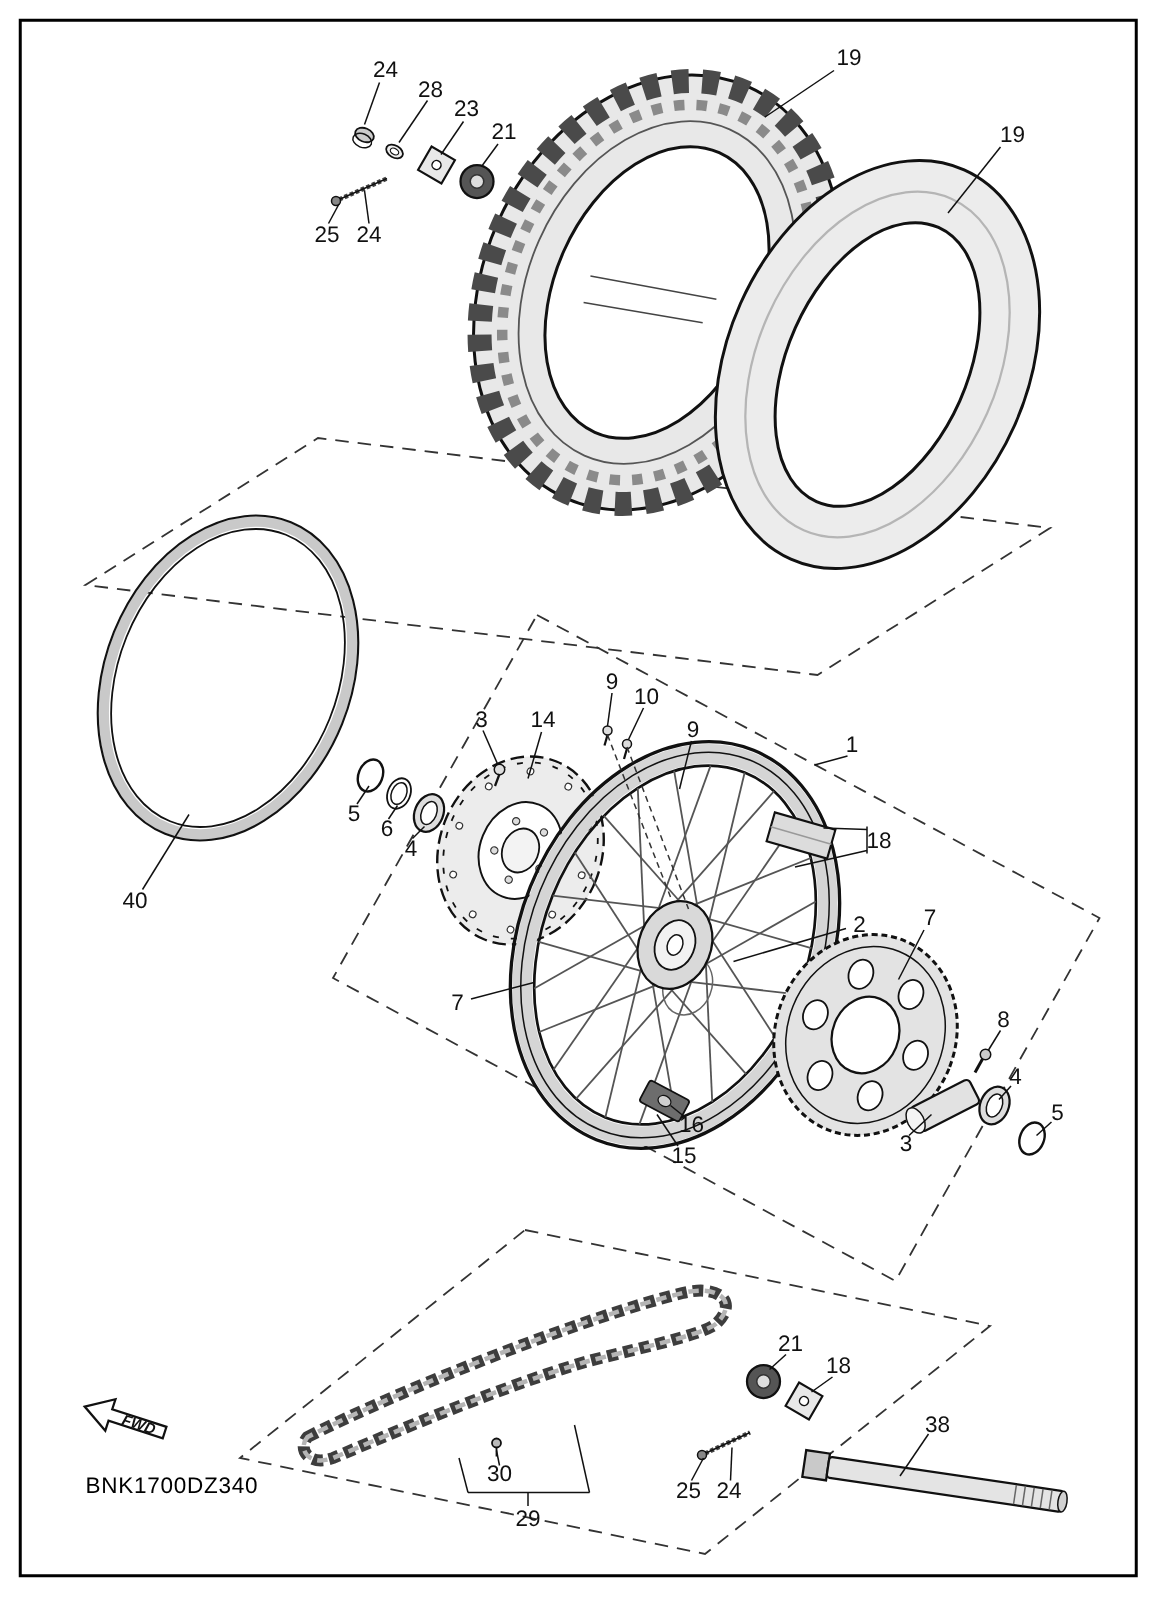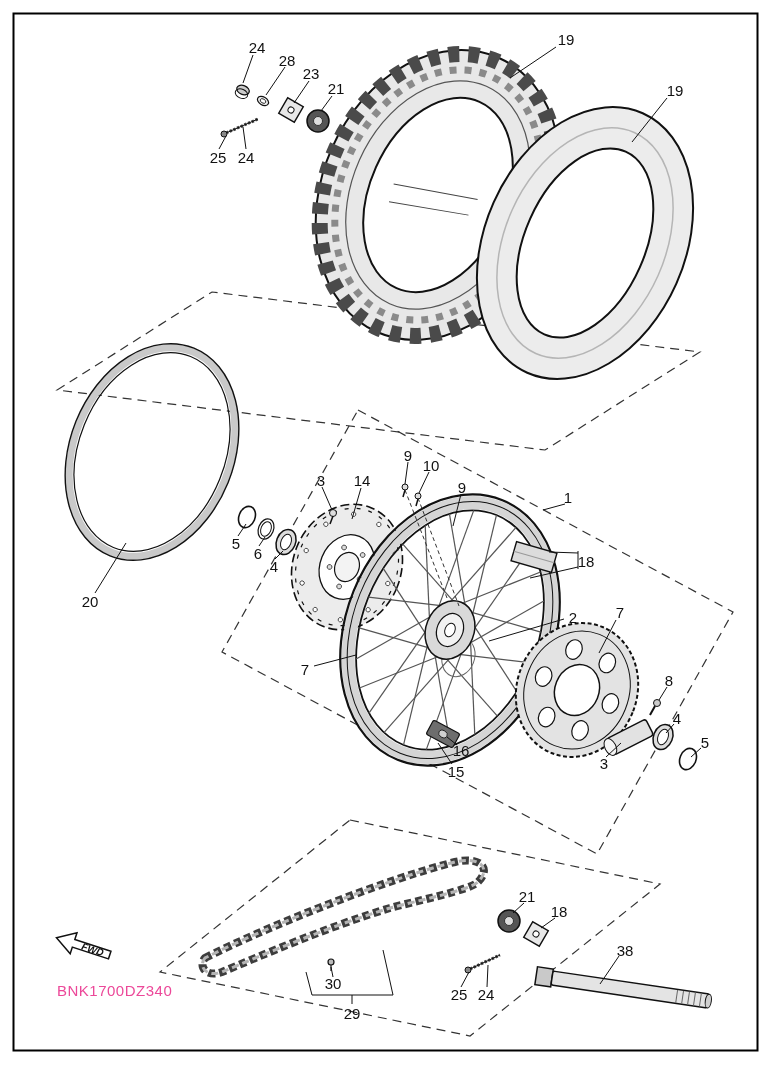--- a/index.html
+++ b/index.html
@@ -1,21 +1,21 @@
 <!DOCTYPE html>
 <html><head>
 <meta charset="utf-8">
 <style>
   html,body{margin:0;padding:0;background:#fff;}
   .stage{position:relative;width:771px;height:1065px;background:#ffffff;overflow:hidden;
          font-family:"Liberation Sans",sans-serif;}
   .stage svg{position:absolute;left:0;top:0;}
   .callout{position:absolute;transform:translate(-50%,-50%);font-size:15px;color:#111;
            line-height:1;white-space:nowrap;}
-  .partcode{position:absolute;font-size:15px;color:#ec4899;letter-spacing:.5px;}
+  .partcode{position:absolute;font-size:15px;color:#000000;letter-spacing:.5px;}
 </style>
 </head>
 <body>
 
 <div class="stage">
 
 <svg width="771" height="1065" viewBox="0 0 771 1065">
 
   <rect x="13.5" y="13.5" width="744" height="1037" fill="none" stroke="#000" stroke-width="2"></rect>
 
@@ -299,21 +299,21 @@
   <span class="callout" style="left:408px;top:455px">9</span>
   <span class="callout" style="left:431px;top:465px">10</span>
   <span class="callout" style="left:321px;top:480px">3</span>
   <span class="callout" style="left:362px;top:480px">14</span>
   <span class="callout" style="left:462px;top:487px">9</span>
   <span class="callout" style="left:568px;top:497px">1</span>
   <span class="callout" style="left:236px;top:543px">5</span>
   <span class="callout" style="left:258px;top:553px">6</span>
   <span class="callout" style="left:274px;top:566px">4</span>
   <span class="callout" style="left:586px;top:561px">18</span>
-  <span class="callout" style="left:90px;top:601px">20</span>
+  <span class="callout" style="left:90px;top:601px">40</span>
   <span class="callout" style="left:573px;top:617px">2</span>
   <span class="callout" style="left:620px;top:612px">7</span>
   <span class="callout" style="left:305px;top:669px">7</span>
   <span class="callout" style="left:669px;top:680px">8</span>
   <span class="callout" style="left:677px;top:718px">4</span>
   <span class="callout" style="left:705px;top:742px">5</span>
   <span class="callout" style="left:604px;top:763px">3</span>
   <span class="callout" style="left:461px;top:750px">16</span>
   <span class="callout" style="left:456px;top:771px">15</span>
   <span class="callout" style="left:527px;top:896px">21</span>

